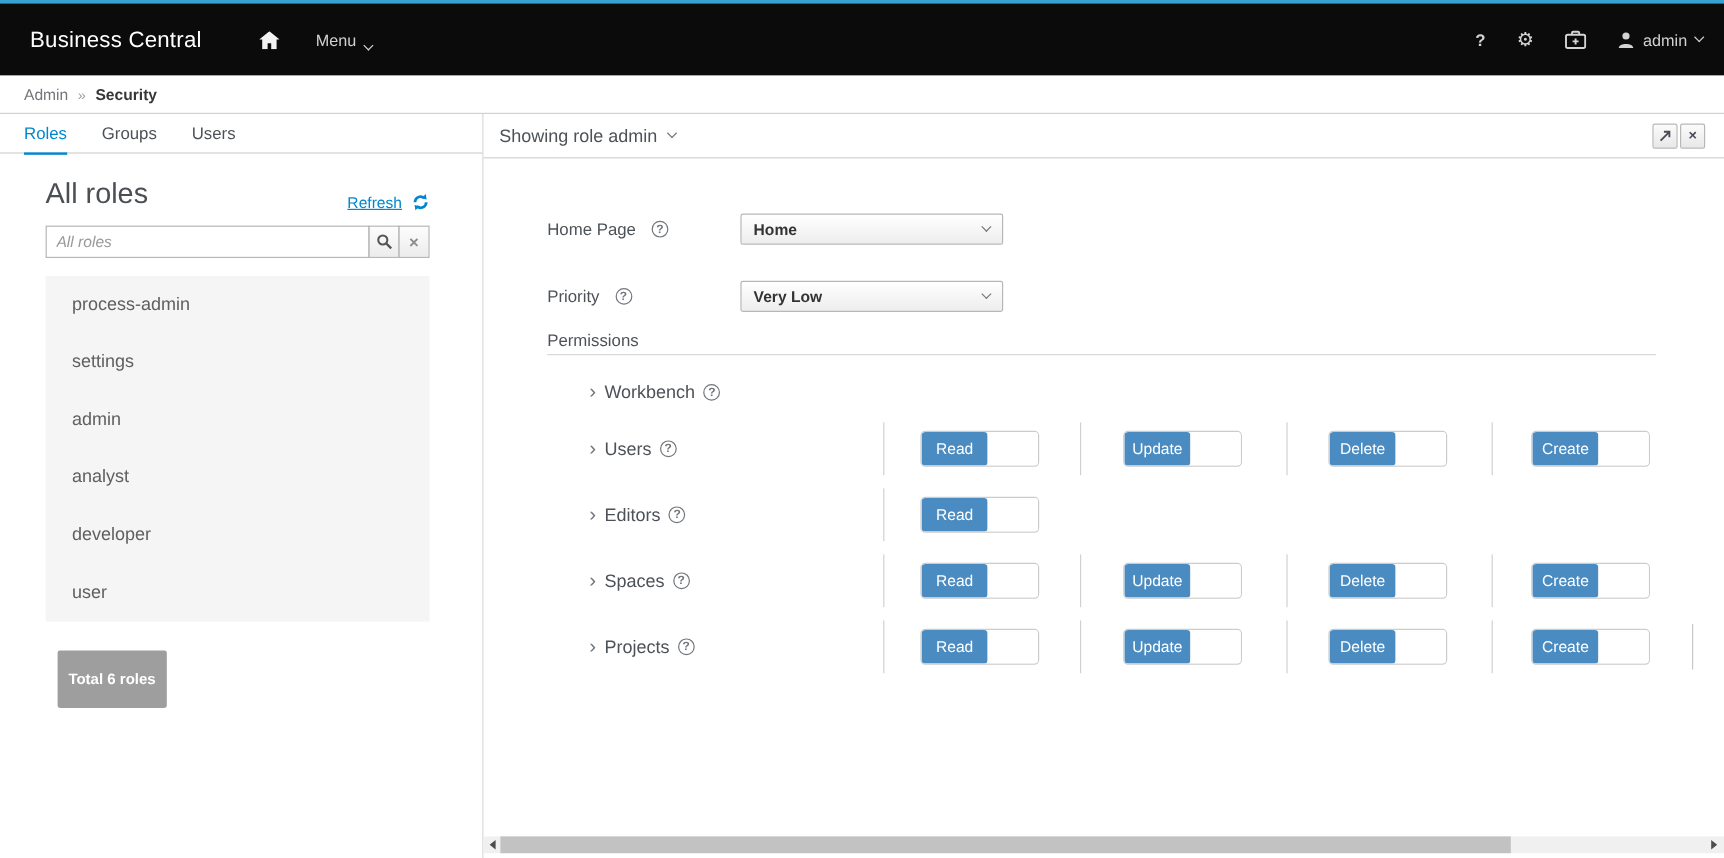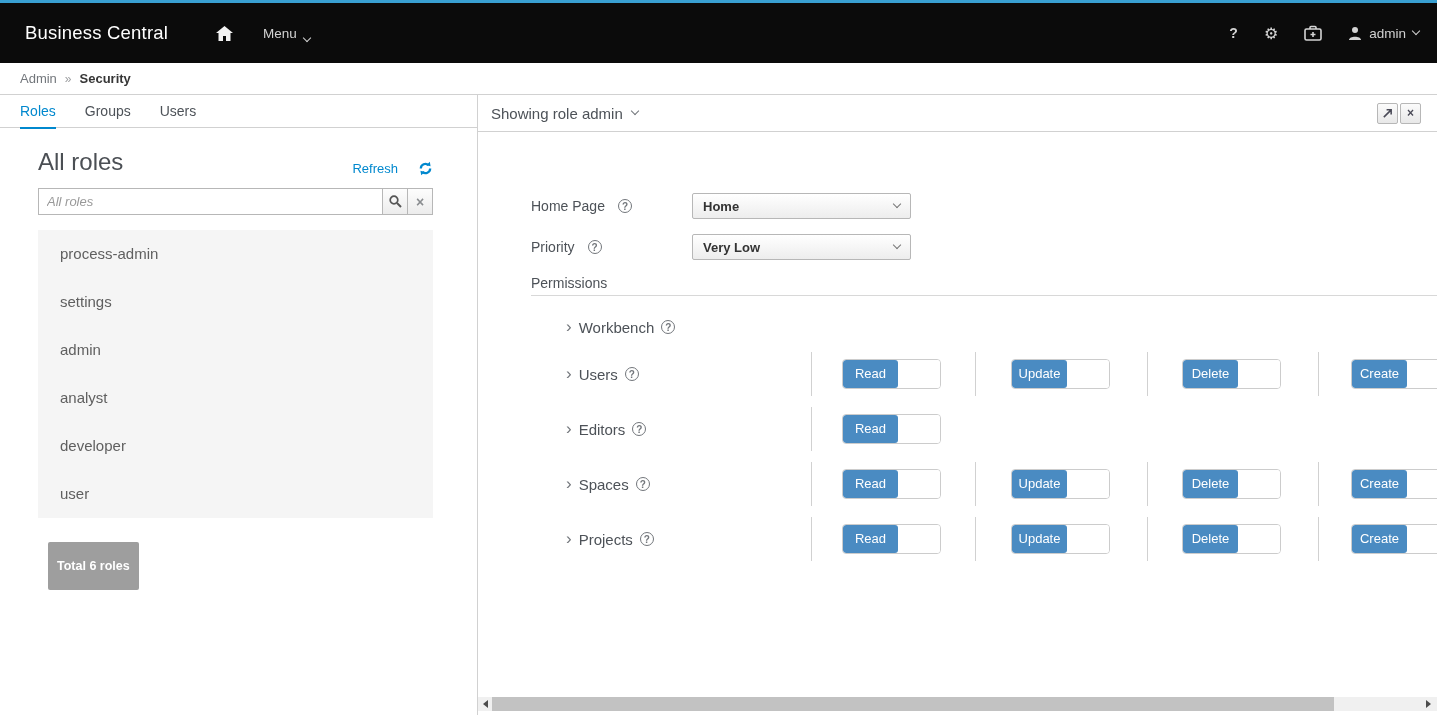--- a/index.html
+++ b/index.html
@@ -27,30 +27,30 @@
   .crumbbar { height:32px; background:#fff; border-bottom:1px solid #d1d1d1;
               display:flex; align-items:center; padding-left:20px; font-size:13px; gap:8px; }
   .crumb-link { color:#72767b; cursor:pointer; }
   .crumb-sep { color:#9d9fa1; font-size:12px; }
   .crumb-current { color:#363636; font-weight:700; }
 
   
   .content { display:flex; height:620px; }
 
   
-  .left-panel { width:478px; border-right:1px solid #d1d1d1; background:#fff; }
+  .left-panel { width:403px; border-right:1px solid #d1d1d1; background:#fff; }
   .tabs { height:33px; border-bottom:1px solid #d1d1d1; display:flex; align-items:center;
           padding-left:20px; gap:29px; }
   .tab { font-size:14px; color:#4d5258; position:relative; height:33px; line-height:33px; cursor:pointer; }
   .tab.active { color:#0088ce; }
   .tab.active::after { content:""; position:absolute; left:0; right:0; bottom:-1px; height:2px; background:#0088ce; }
   .lp-body { padding:0 44px 0 38px; }
   .head-row { margin-top:20px; display:flex; align-items:flex-end; justify-content:space-between; }
   .lp-title { font-size:24px; font-weight:300; color:#4b4f54; }
-  .refresh { color:#0088ce; font-size:13px; display:flex; align-items:center; gap:20px; cursor:pointer; }
+  .refresh { color:#0088ce; font-size:13px; display:flex; align-items:center; gap:8px; cursor:pointer;text-decoration:underline; }
   .search-row { margin-top:12px; display:flex; }
   .search-input { flex:1; height:27px; border:1px solid #b7b7b7; padding:0 8px; font-size:13px; color:#333;
                   font-family:"Liberation Sans", sans-serif; outline:none; }
   .search-input::placeholder { color:#999; font-style:italic; }
   .sq-btn { width:26px; height:27px; margin-left:-1px; border:1px solid #b7b7b7;
             background:linear-gradient(#fdfdfd,#ececec); display:flex; align-items:center;
             justify-content:center; cursor:pointer; color:#72767b; }
   .sq-btn.clear { font-size:14px; font-weight:700; color:#8a8d90; }
   .role-list { margin-top:15px; background:#f5f5f5; }
   .role-item { height:48px; line-height:48px; padding-left:22px; font-size:15px; color:#5f5f5f; cursor:pointer; }
@@ -215,21 +215,21 @@
             </svg>
           </span>
           <span class="panel-btn">
             <span>×</span>
           </span>
         </span>
       </div>
 
       <div class="rp-content">
 
-        <div class="field-row" style="top:61px">
+        <div class="field-row" style="top:46px">
           <span class="field-label">Home Page</span>
           <span class="help-circle">
             <span>?</span>
           </span>
           <button class="select">
             <span>Home</span>
             <i class="chev"></i>
           </button>
         </div>
 

